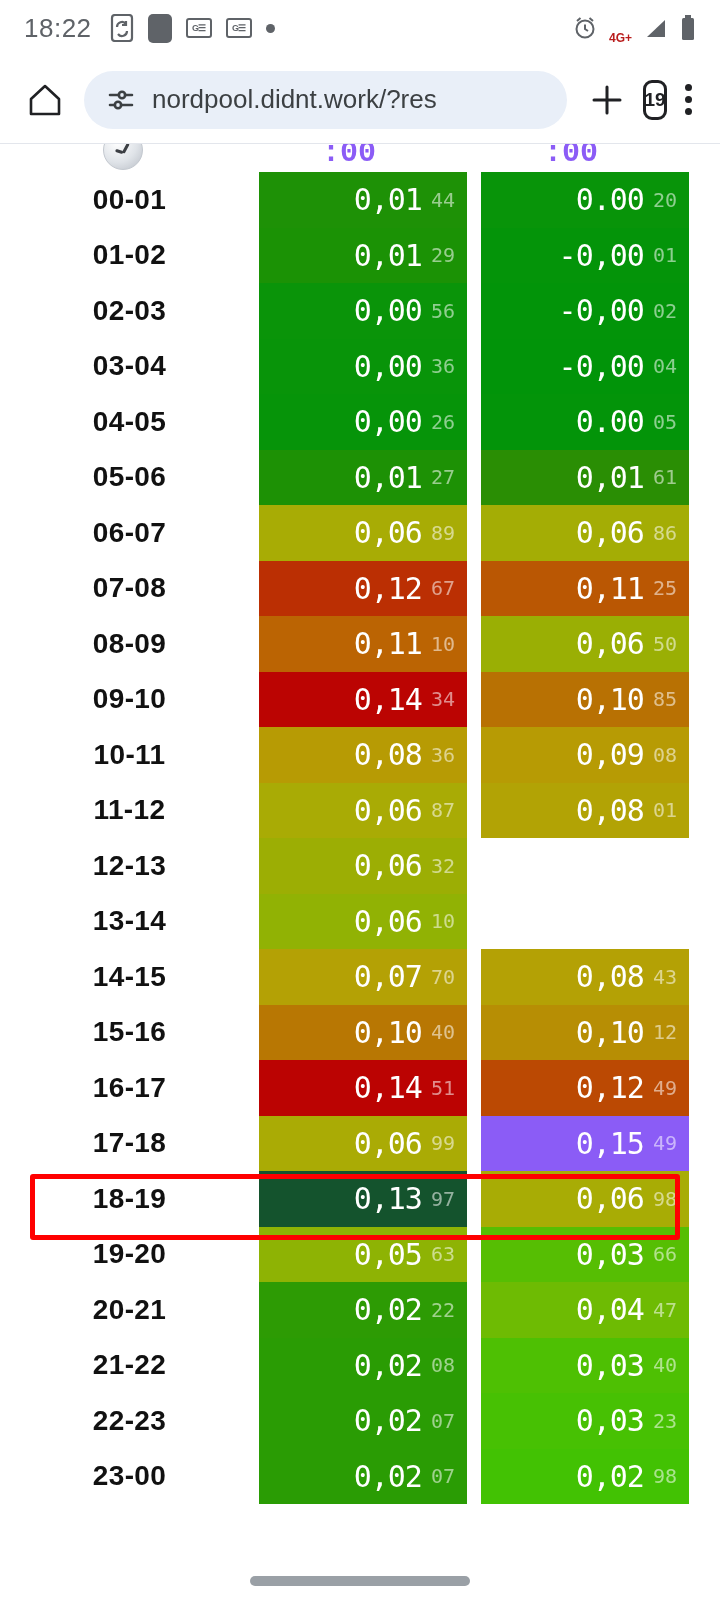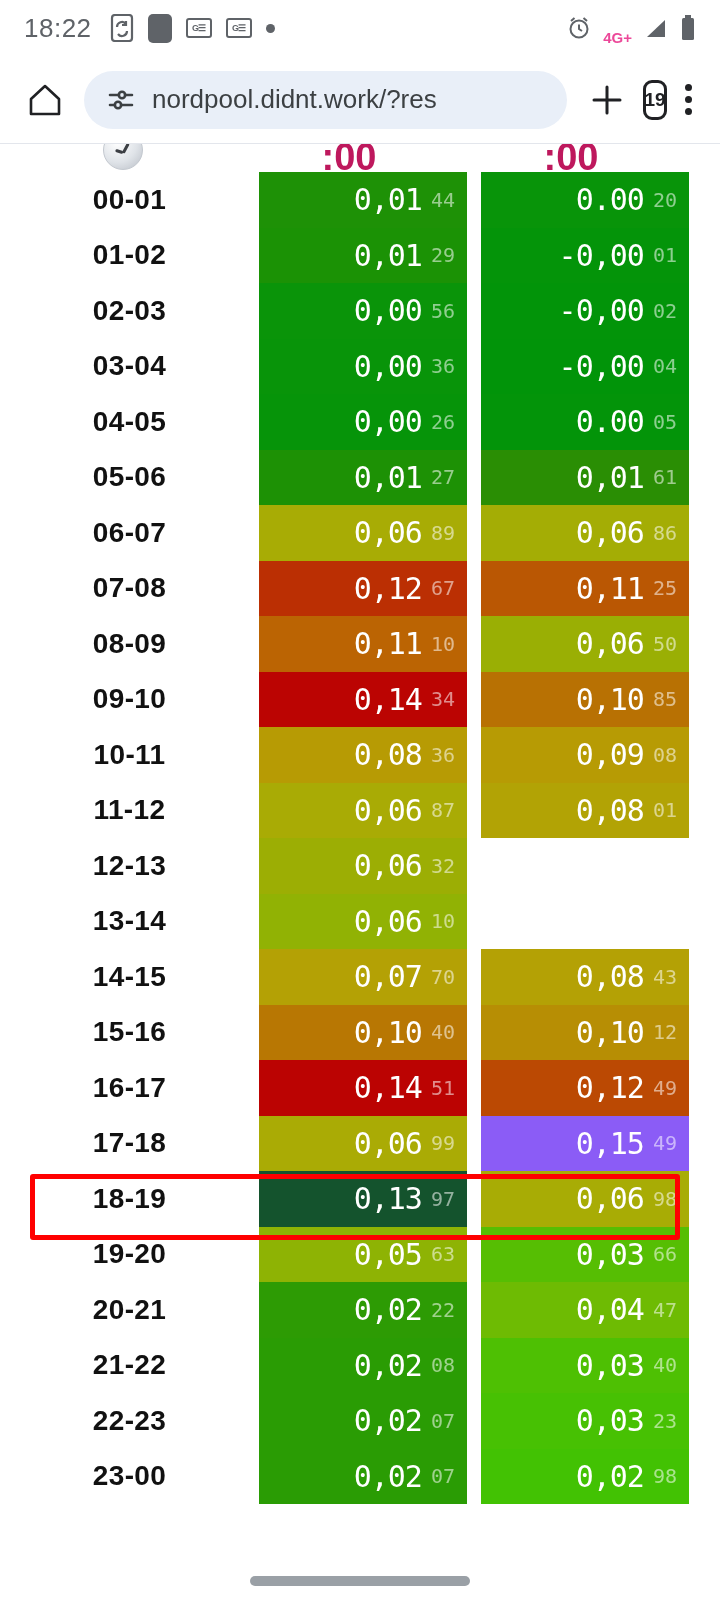--- a/index.html
+++ b/index.html
@@ -21,21 +21,21 @@
   .sb-left-icons { display: flex; align-items: center; gap: 14px; margin-left: 18px; }
   .sb-right { margin-left: auto; display: flex; align-items: center; gap: 11px; }
   .ic { display: inline-flex; align-items: center; justify-content: center; }
   .sq-blob { width: 24px; height: 29px; background: #5f6368; border-radius: 5px; }
   .dot { width: 9px; height: 9px; border-radius: 50%; background: #5f6368; }
   .g-badge {
     width: 26px; height: 20px; border: 2.5px solid #5f6368; border-radius: 3px;
     display: flex; align-items: center; justify-content: center;
     font-size: 9px; font-weight: bold; color: #5f6368; letter-spacing: -1px;
   }
-  .net-text { font-size: 15px; font-weight: bold; color: #ec4899; position: relative; top: -5px; margin-top: 29px; }
+  .net-text { font-size: 12px; font-weight: bold; color: #b91c1c; position: relative; top: -5px; margin-top: 29px; }
 
   
   .toolbar {
     height: 88px;
     display: flex; align-items: center;
     padding: 0 18px;
     gap: 8px;
     border-bottom: 1px solid #e3e6ec;
     background: #fff;
   }
@@ -76,21 +76,21 @@
     background: radial-gradient(circle at 35% 30%, #ffffff 0%, #dfe3e8 55%, #b9bec6 100%);
     border: 1px solid #c3c8cf;
     position: relative; margin-top: -6px;
   }
   .clock-emoji::before, .clock-emoji::after {
     content: ""; position: absolute; background: #3c3f44; border-radius: 2px;
   }
   .clock-emoji::before { width: 2.5px; height: 11px; left: 50%; top: 28%; transform-origin: bottom center; transform: translateX(-50%) rotate(28deg); }
   .clock-emoji::after { width: 2.5px; height: 8px; left: 50%; top: 36%; transform-origin: bottom center; transform: translateX(-50%) rotate(-72deg); }
 
-  .th-col { width: 208px; text-align: center; font-size: 38px; font-weight: bold; color: #be185d; }
+  .th-col { width: 208px; text-align: center; font-size: 30px; font-weight: bold; color: #8b5cf6; font-family: Liberation Mono, monospace; }
   .th-col.c1 { margin-right: 14px; }
 
   .trow { display: flex; align-items: stretch; height: 55.5px; }
   .cell-hour {
     width: 259px;
     display: flex; align-items: center; justify-content: center;
     font-size: 28px; font-weight: bold; color: #111;
     letter-spacing: .4px;
   }
   .cell-val {

